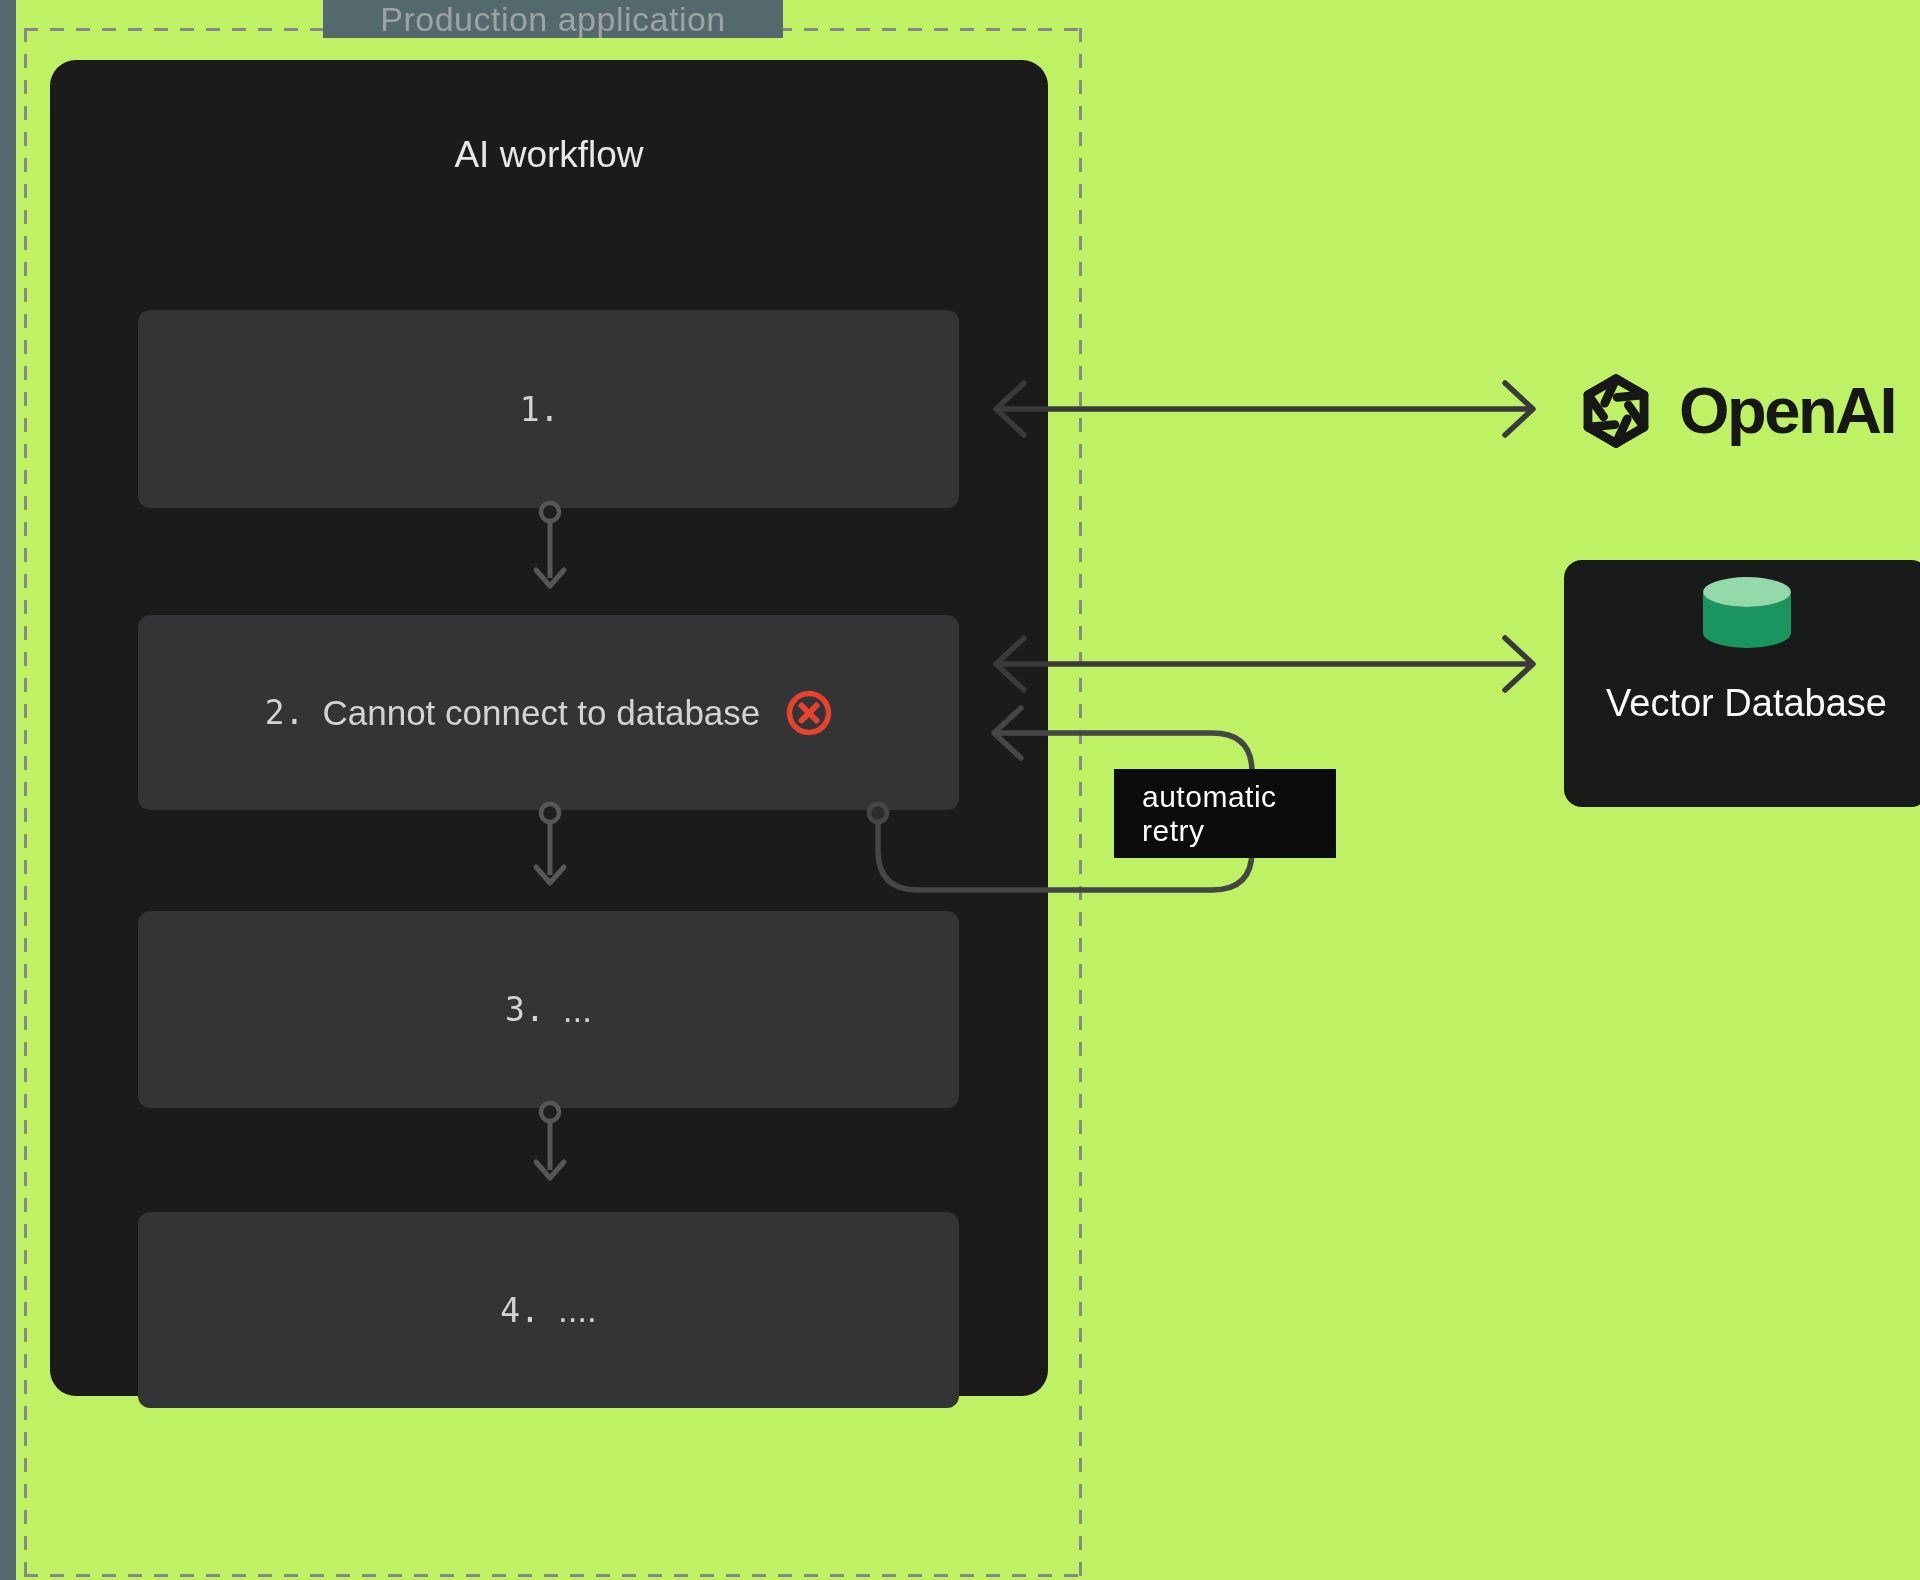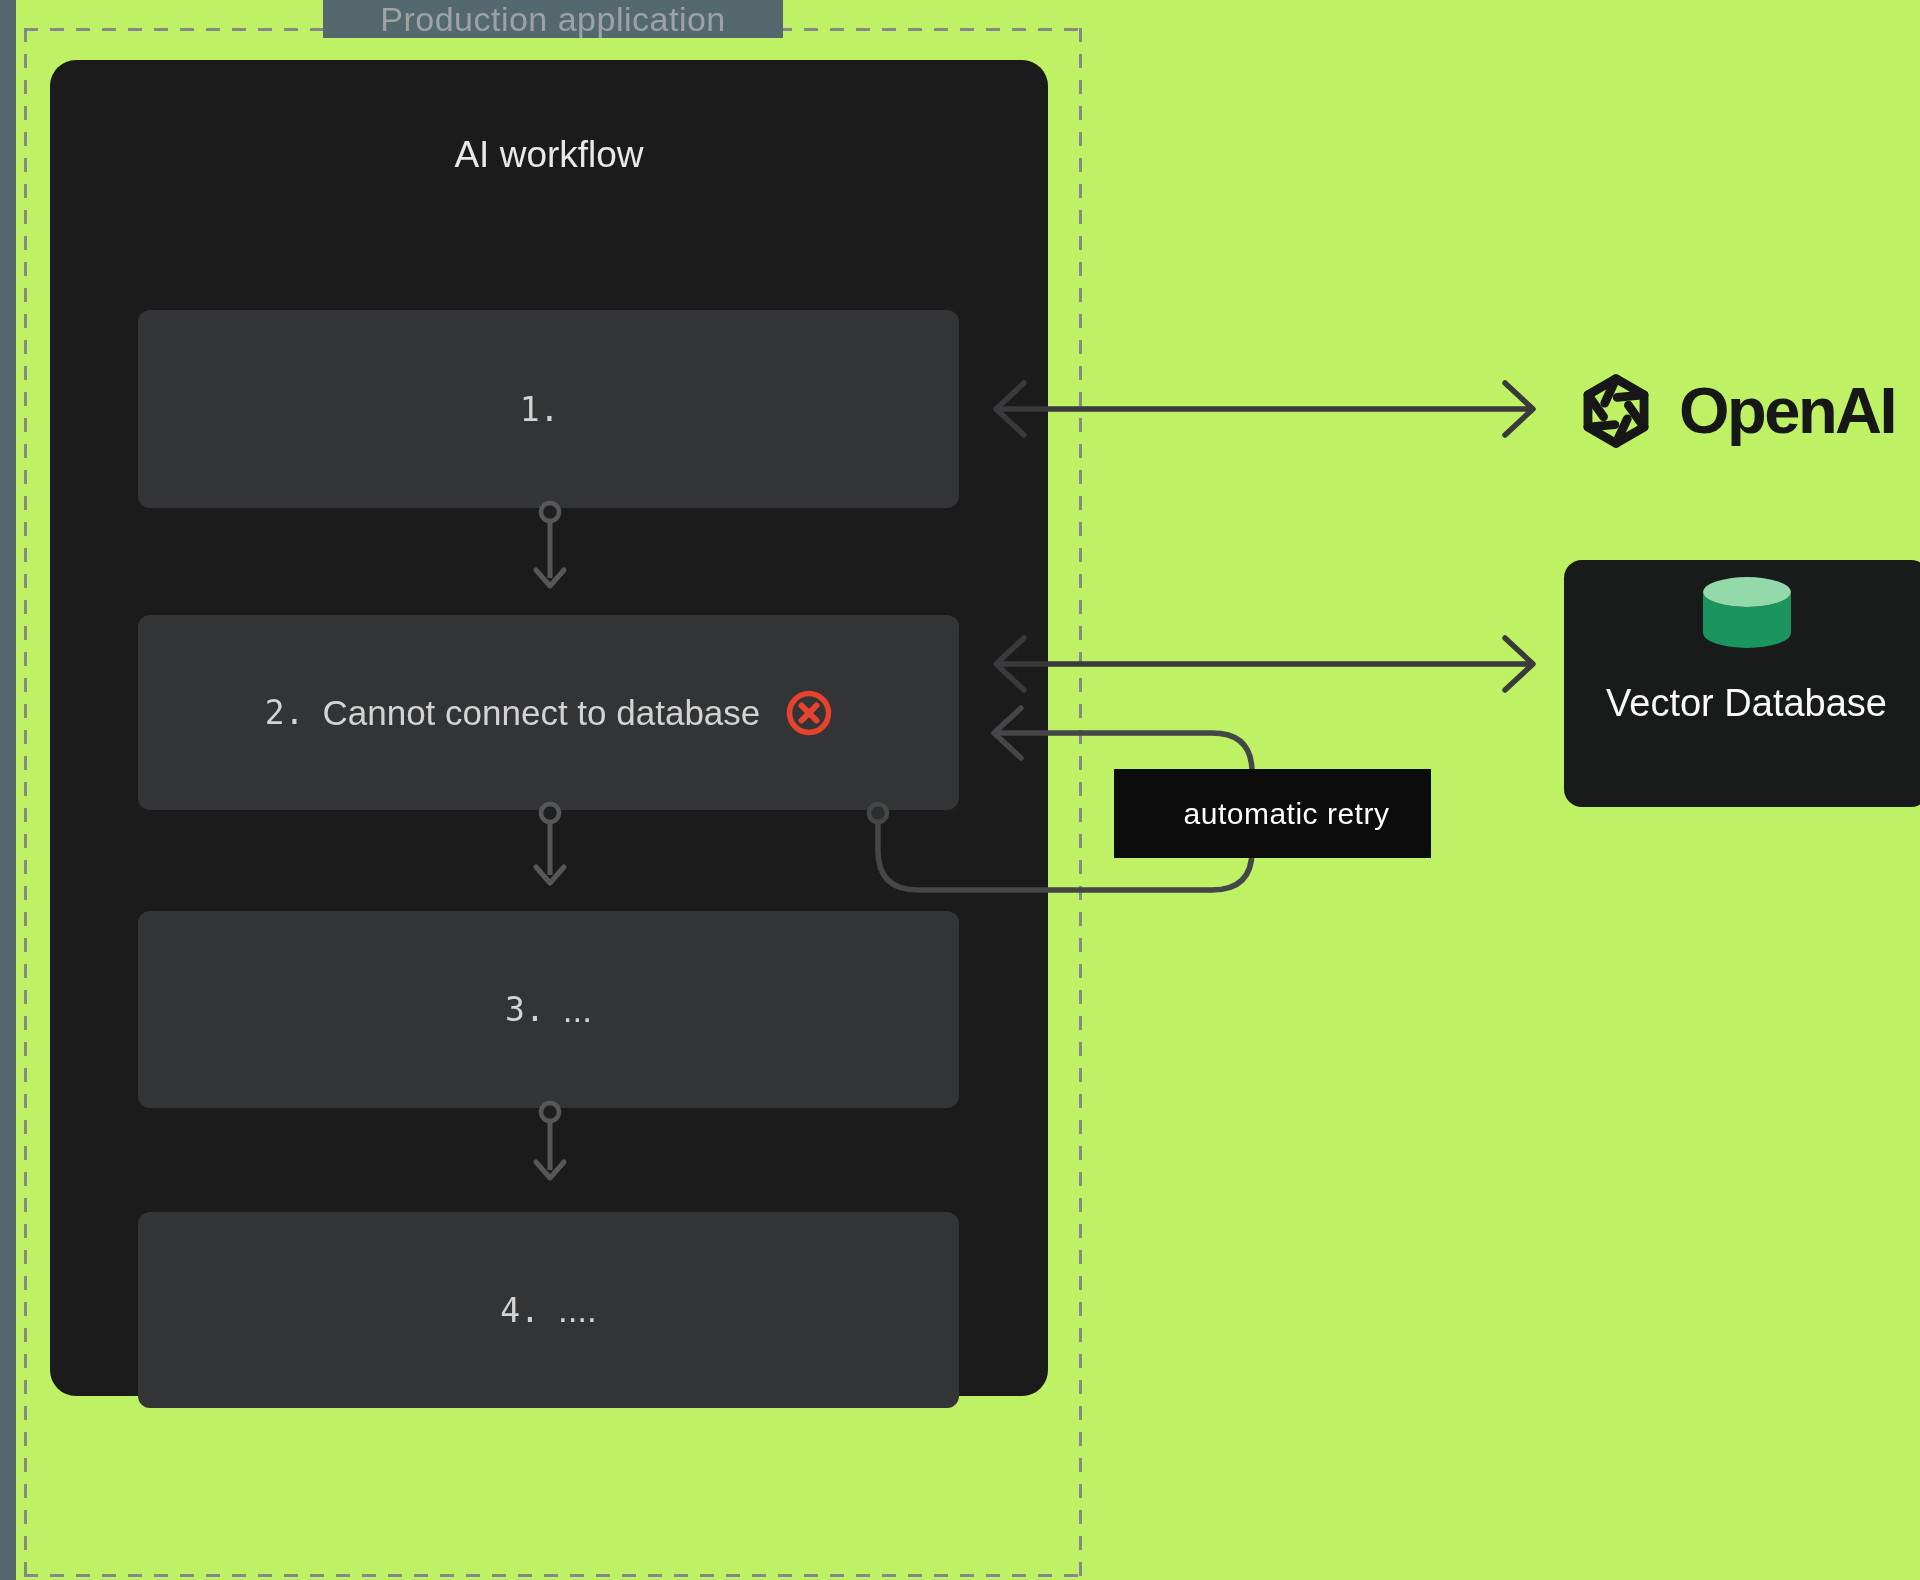--- a/index.html
+++ b/index.html
@@ -41,21 +41,21 @@
   .step .num{font-family:"DejaVu Sans Mono", monospace;font-size:33px;margin-right:18px;}
   .step1{top:250px;height:198px;}
   .step2{top:555px;height:195px;}
   .step3{top:851px;height:197px;}
   .step4{top:1152px;height:196px;}
   .err-icon{margin-left:26px;display:block;}
   
   .overlay{position:absolute;z-index:3;left:0;top:0;}
   
   .retry-label{
-    position:absolute;z-index:4;left:1098px;top:769px;width:317px;height:89px;
+    position:absolute;z-index:4;left:1098px;top:769px;width:222px;height:89px;
     background:#0c0c0d;color:#ffffff;font-size:30px;
     display:flex;align-items:center;justify-content:center;letter-spacing:.5px;padding-left:28px;
   }
   
   .openai{position:absolute;z-index:2;left:1551px;top:362px;display:flex;align-items:flex-start;}
   .openai-text{
     margin-left:14px;color:#171717;font-size:65px;font-weight:800;
     letter-spacing:-2.5px;line-height:98px;
   }
   

